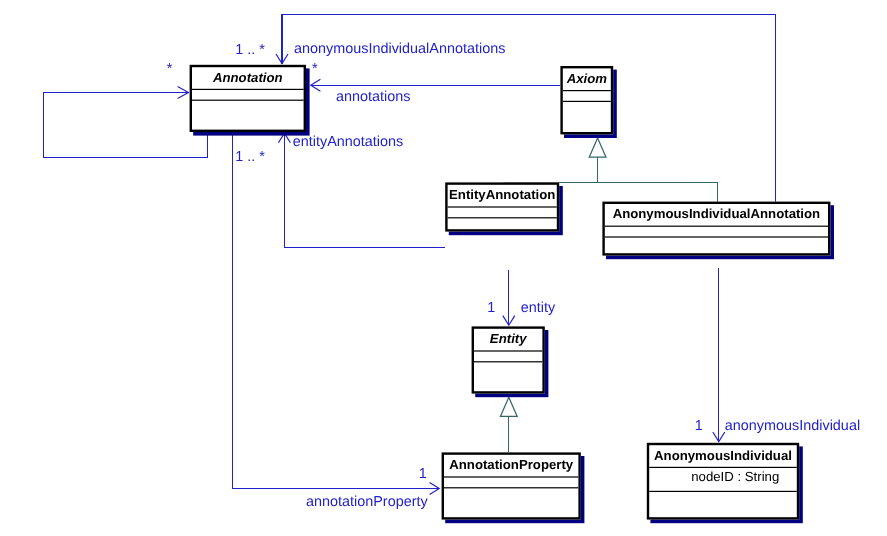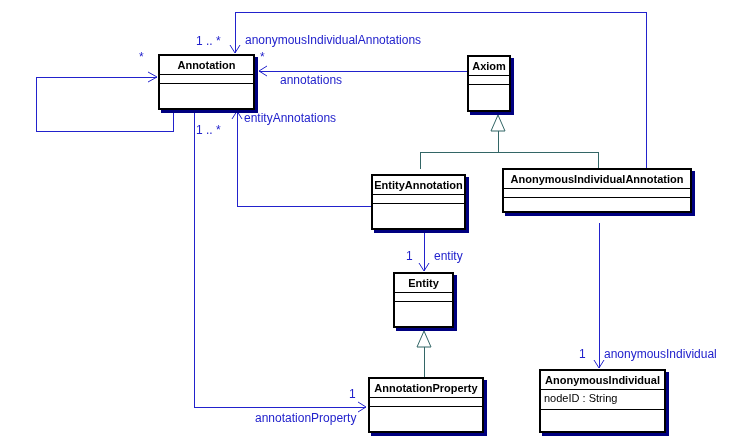--- a/index.html
+++ b/index.html
@@ -26,23 +26,23 @@
     height: 18px;
     display: flex;
     align-items: center;
     justify-content: center;
     font-size: 11px;
     font-weight: bold;
     color: #000000;
     white-space: nowrap;
     overflow: hidden;
   }
-  .abstract .c-title { }
+  .abstract .c-title { font-style: italic; }
   .c-attrs { flex: 0 0 auto; height: 9px; border-top: 1px solid #000000; }
-  .c-attrs.with-text { height: 20px; }
+  .c-attrs.with-text { height: 20px; padding-left: 32px; }
   .attr-line {
     font-size: 11px;
     color: #000000;
     padding: 2px 3px 0 3px;
     white-space: nowrap;
     overflow: hidden;
   }
   .c-ops { flex: 1 1 auto; border-top: 1px solid #000000; }
   .edge-label {
     position: absolute;
@@ -113,21 +113,21 @@
     <div class="c-attrs"></div>
     <div class="c-ops"></div>
   </div>
 
   <div class="uml-class abstract" style="left:467px;top:55px;width:44px;height:57px">
     <div class="c-title">Axiom</div>
     <div class="c-attrs"></div>
     <div class="c-ops"></div>
   </div>
 
-  <div class="uml-class" style="left:371px;top:174px;width:95px;height:56px">
+  <div class="uml-class" style="left:371px;top:152px;width:95px;height:41px">
     <div class="c-title">EntityAnnotation</div>
     <div class="c-attrs"></div>
     <div class="c-ops"></div>
   </div>
 
   <div class="uml-class" style="left:502px;top:168px;width:190px;height:45px">
     <div class="c-title">AnonymousIndividualAnnotation</div>
     <div class="c-attrs"></div>
     <div class="c-ops"></div>
   </div>

